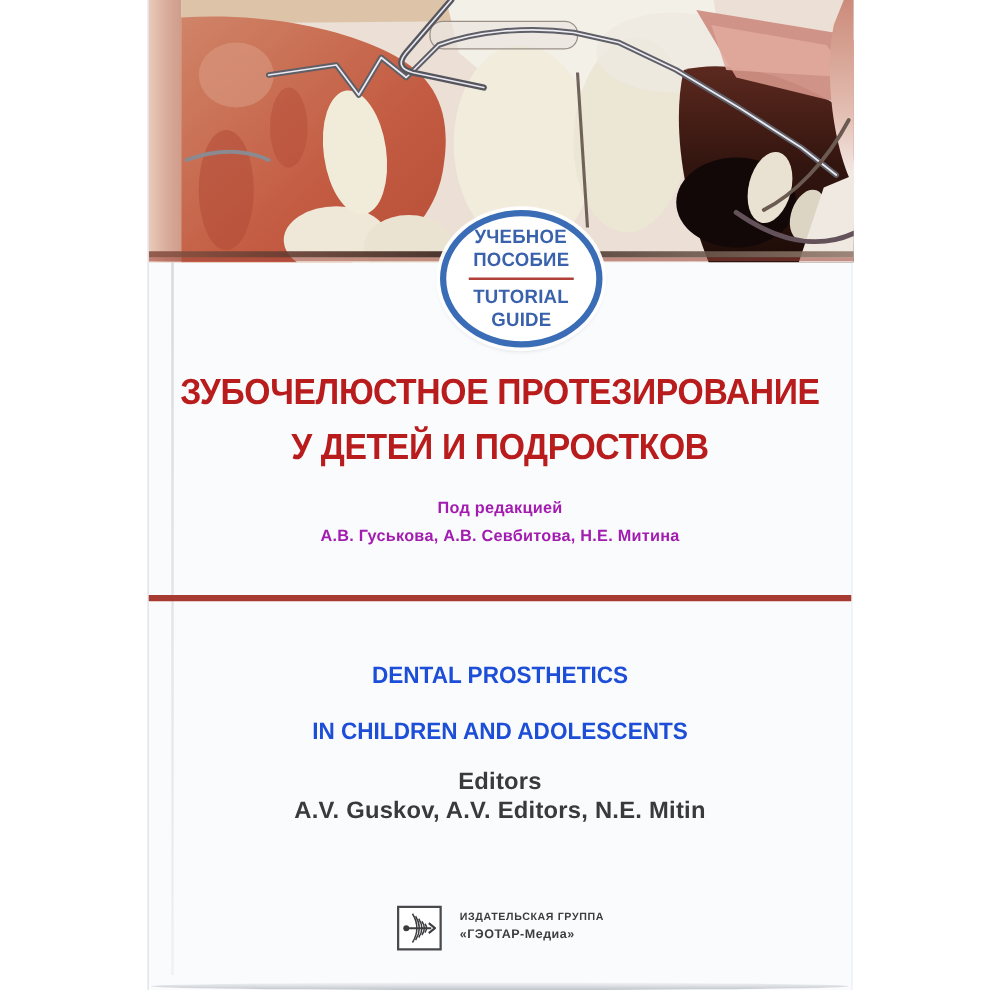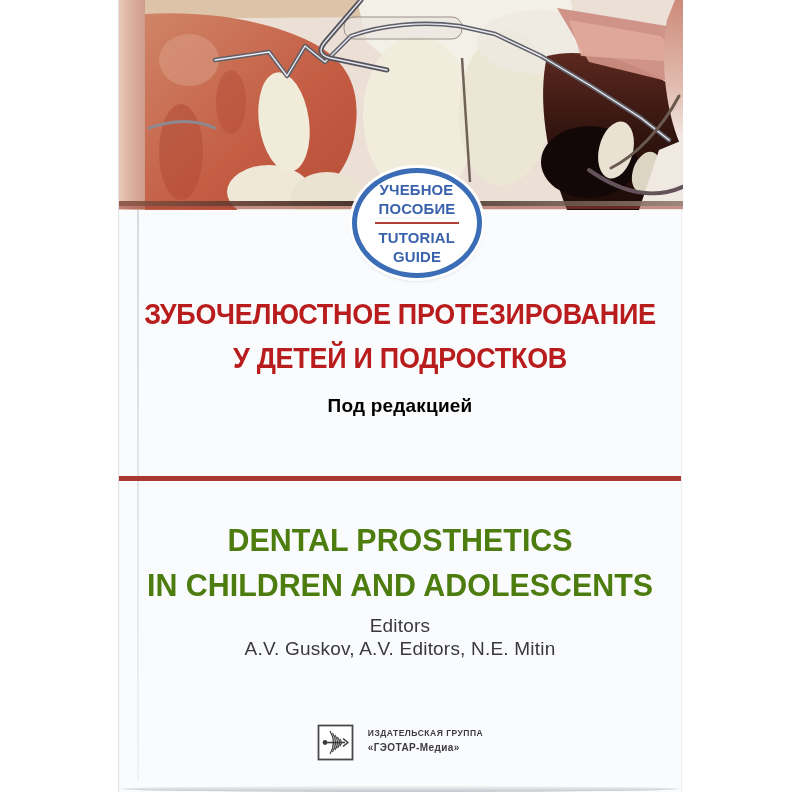--- a/index.html
+++ b/index.html
@@ -40,36 +40,36 @@
 
   .title-ru {
     position: absolute; left: 0; top: 292px; width: 100%;
     color: #b91c1c; font-weight: bold; font-size: 29px; line-height: 44px;
     text-align: center; letter-spacing: -0.3px;
   }
   .title-ru .t-line { transform: scaleX(0.93); transform-origin: 50% 50%; white-space: nowrap; }
 
   .edited-ru {
     position: absolute; left: 0; top: 394px; width: 100%;
-    color: #000000; font-weight: bold; font-size: 19px; line-height: 23px;
+    color: #a21caf; font-weight: bold; font-size: 13px; line-height: 23px;
     text-align: center; letter-spacing: 0.2px;
   }
 
   .red-rule { position: absolute; left: 0; right: 0; top: 476px; height: 5px; background: #a73a31; }
 
   .title-en {
     position: absolute; left: 0; top: 518px; width: 100%;
-    color: #4d7c0f; font-weight: bold; font-size: 32px; line-height: 45px;
+    color: #1d4ed8; font-weight: bold; font-size: 19px; line-height: 45px;
     text-align: center; letter-spacing: 0px;
   }
   .title-en .t-line { transform: scaleX(0.95); transform-origin: 50% 50%; white-space: nowrap; }
 
   .editors-en {
     position: absolute; left: 0; top: 614px; width: 100%;
-    color: #3a3a3c; font-weight: normal; font-size: 19px; line-height: 23px;
+    color: #3a3a3c; font-weight: bold; font-size: 19px; line-height: 23px;
     text-align: center; letter-spacing: 0.2px;
   }
 
   .publisher {
     position: absolute; left: 0; top: 724px; width: 100%;
     display: flex; align-items: center; justify-content: center; gap: 14px;
   }
   .publisher .logo-mark { width: 37px; height: 37px; display: block; }
   .publisher .p-text { text-align: left; color: #3d3d3f; }
   .publisher .p-group { font-size: 8.5px; font-weight: bold; letter-spacing: 0.5px; line-height: 11px; }
@@ -171,20 +171,21 @@
       <div class="b-en">GUIDE</div>
     </div>
 
     <div class="title-ru">
       <div class="t-line">ЗУБОЧЕЛЮСТНОЕ ПРОТЕЗИРОВАНИЕ</div>
       <div class="t-line">У ДЕТЕЙ И ПОДРОСТКОВ</div>
     </div>
 
     <div class="edited-ru">
       <div>Под редакцией</div>
+      <div>А.В. Гуськова, А.В. Севбитова, Н.Е. Митина</div>
     </div>
 
     <div class="red-rule"></div>
 
     <div class="title-en">
       <div class="t-line">DENTAL PROSTHETICS</div>
       <div class="t-line">IN CHILDREN AND ADOLESCENTS</div>
     </div>
 
     <div class="editors-en">

